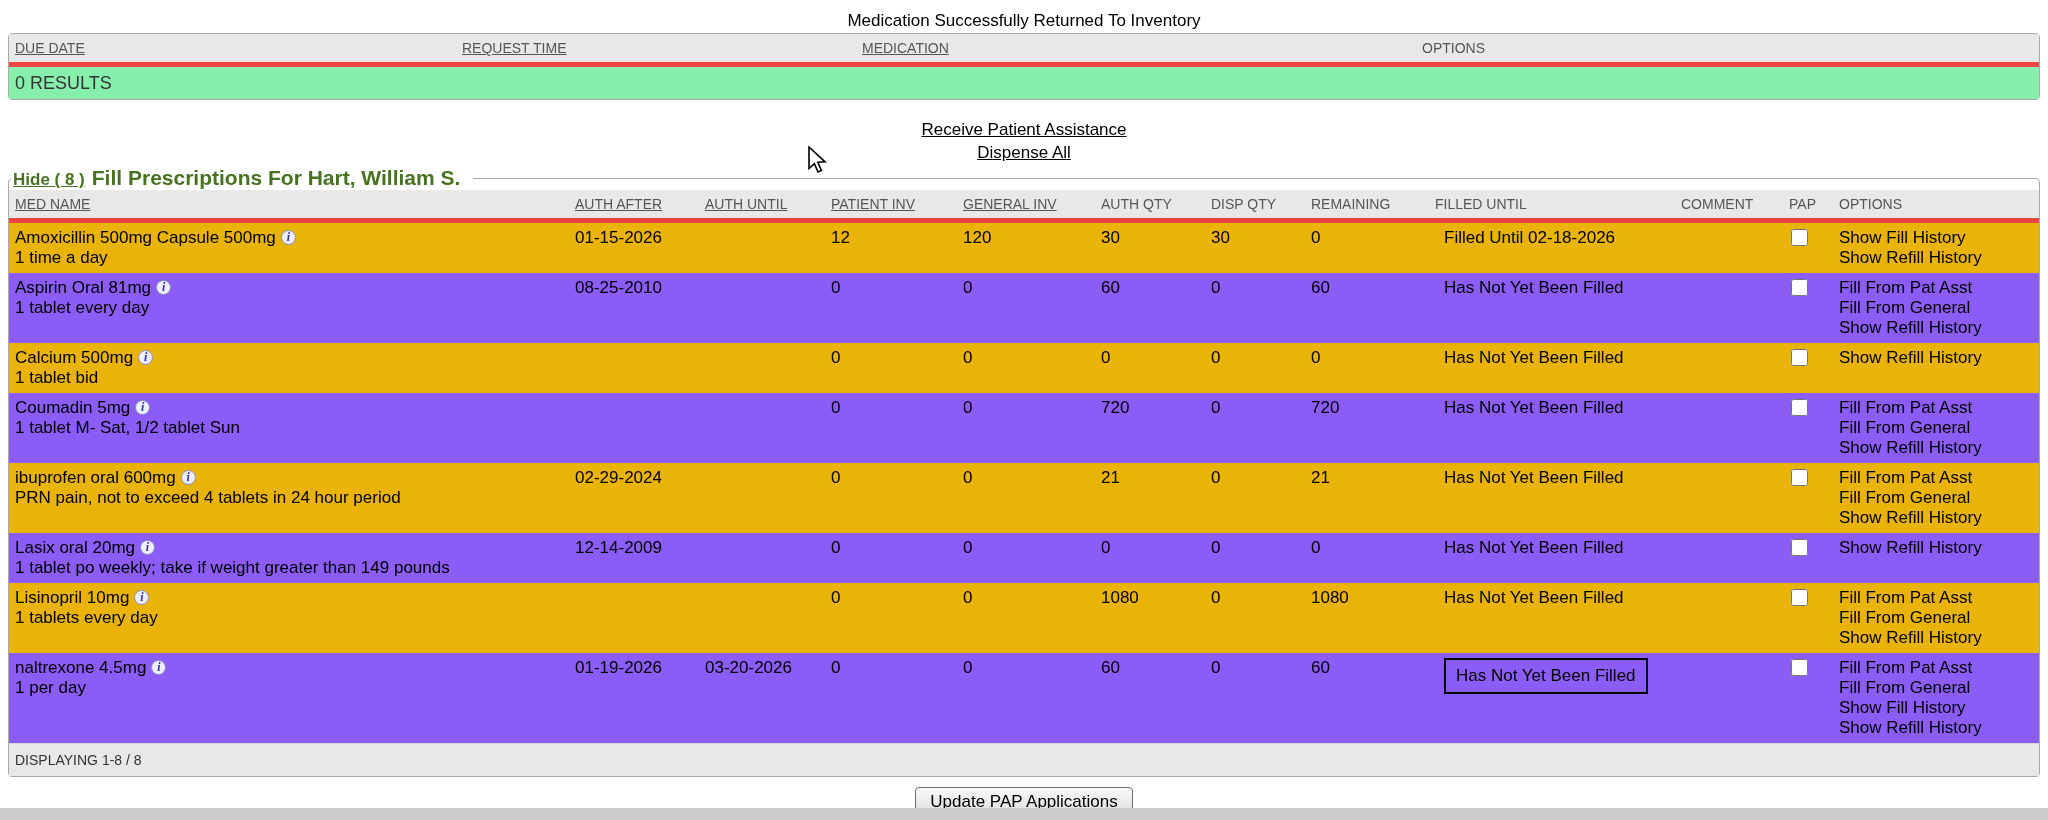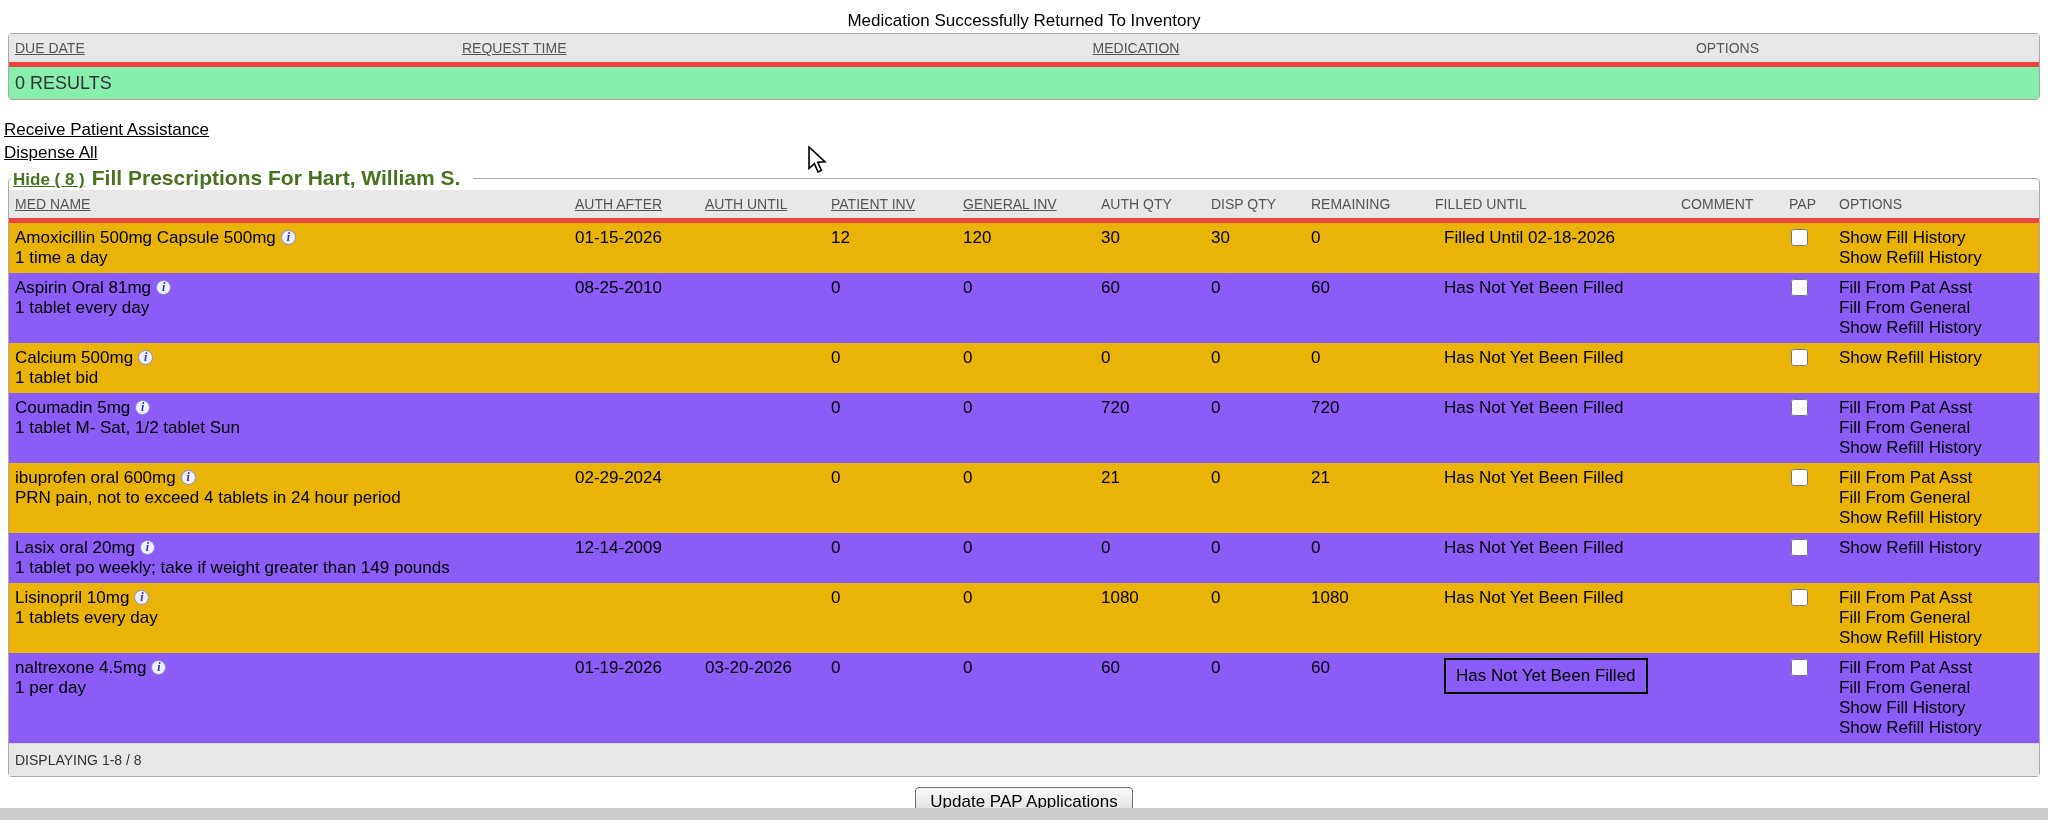--- a/index.html
+++ b/index.html
@@ -17,25 +17,25 @@
   .section-title { color:#47721f; font-weight:bold; font-size:21px; margin:0 5px 0 7px; }
   .pipe { color:#47721f; font-size:16px; }
   .legend-link { color:#47721f; font-size:16px; text-decoration:underline; cursor:pointer; margin:0 3px; }
 
   table.grid { width:100%; border-collapse:collapse; }
   .grid thead th {
     background:#e8e8e8; color:#555; font-weight:normal; font-size:14px;
     text-align:left; padding:6px 6px; border-bottom:5px solid #ef4444; white-space:nowrap;margin-top:18px;
   }
   .grid thead th.sortable span { text-decoration:underline; cursor:pointer; }
-  .grid thead th.center { text-align:center; }
+  .grid thead th.center { }
   .grid td { padding:5px 6px; vertical-align:top; font-size:17px; line-height:20px; }
   .empty-row td { font-size:18px; color:#333; padding:6px; background:#86efac; }
 
-  .right-links { text-align:left; padding:18px 4px 0; }
+  .right-links { text-align:center; padding:18px 4px 0; }
   .right-links a { display:block; color:#000; text-decoration:underline; font-size:17px; line-height:23px; cursor:pointer; }
 
   .fieldset-fill { margin-top:14px; }
   .fill tbody tr { background:#eab308; }
   .fill tbody tr.alt { background:#8b5cf6; }
   .med-line { line-height:20px; }
   .sig { line-height:20px; }
   .info-icon {
     display:inline-flex; align-items:center; justify-content:center;
     width:15px; height:15px; border-radius:50%;

